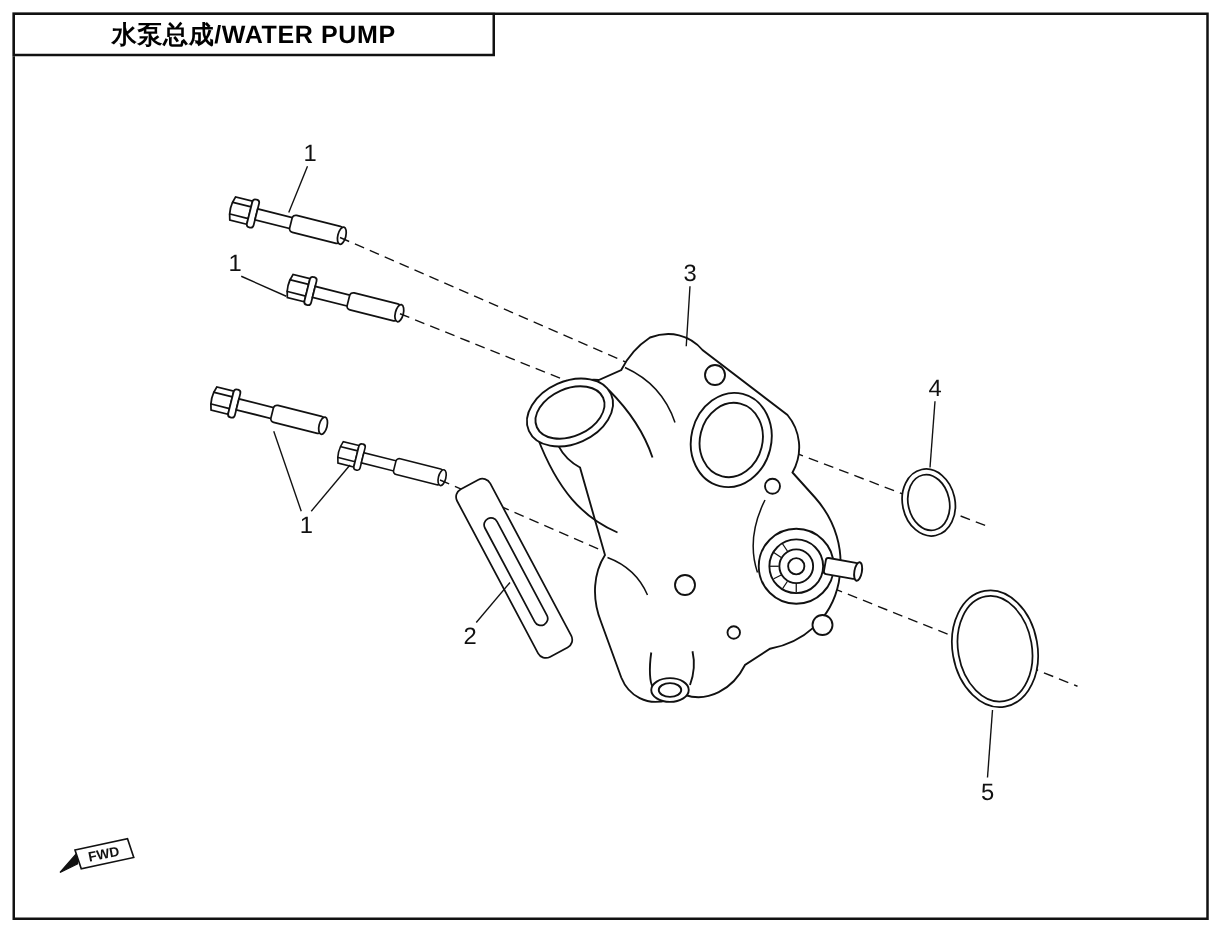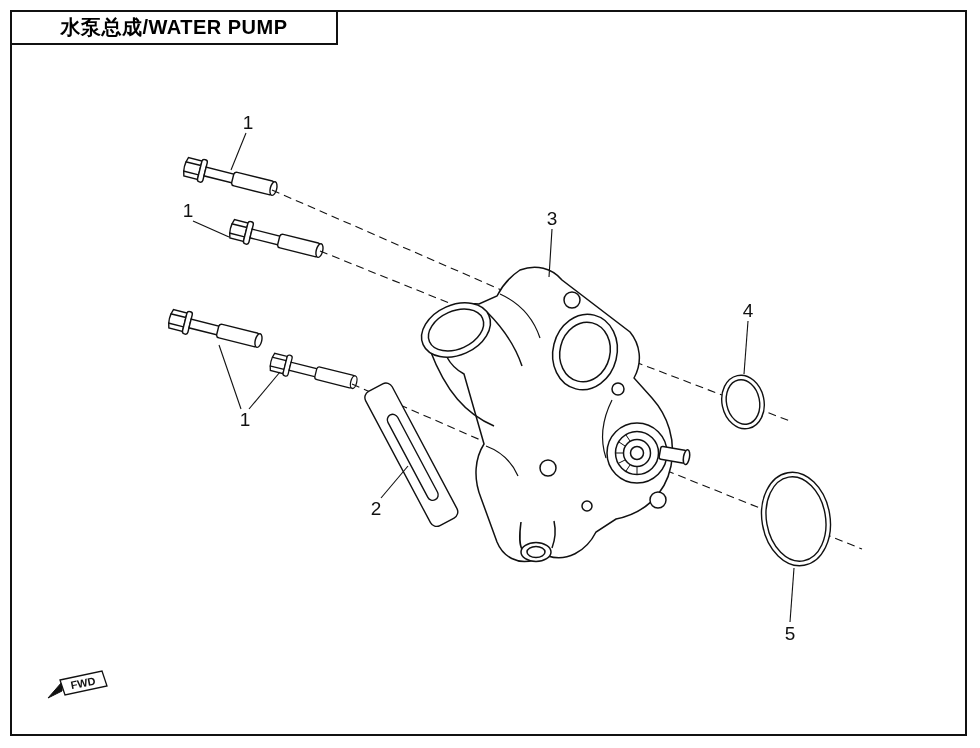--- a/index.html
+++ b/index.html
@@ -8,21 +8,21 @@
     width:980px;height:748px;
     background:#ffffff;
     font-family:"Liberation Sans",sans-serif;
     overflow:hidden;
   }
   .page-border{
     position:absolute;left:10px;top:10px;width:957px;height:726px;
     border:2px solid #111;box-sizing:border-box;
   }
   .title-box{
-    position:absolute;left:10px;top:10px;width:328px;height:35px;
+    position:absolute;left:10px;top:10px;width:386px;height:35px;
     border:2px solid #111;background:#fff;box-sizing:border-box;
     display:flex;align-items:center;justify-content:center;
     font-weight:bold;font-size:20px;color:#000;letter-spacing:.5px;
   }
   svg.diagram{position:absolute;left:0;top:0;}
   .ink{stroke:#111;}
   .callout{font-size:19px;fill:#111;font-family:"Liberation Sans",sans-serif;}
   .fwd-text{font-size:11px;font-weight:bold;fill:#111;font-family:"Liberation Sans",sans-serif;}
 </style>
 </head>

